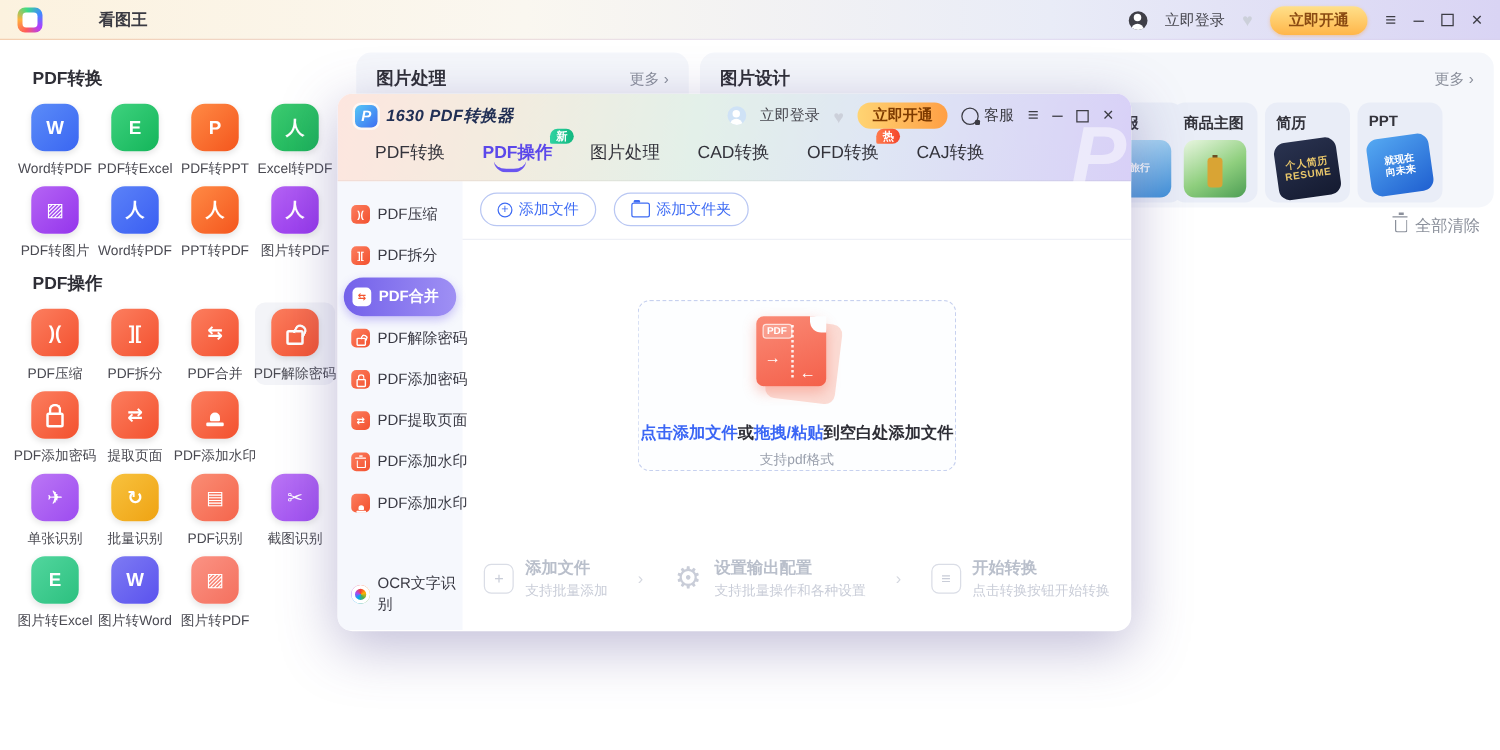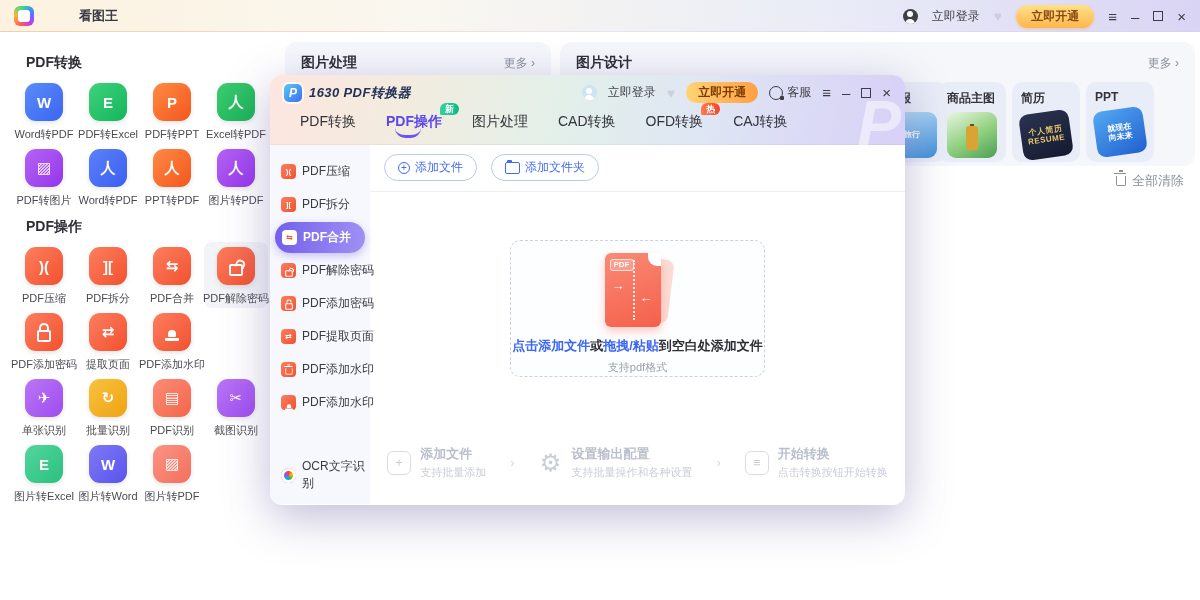--- a/index.html
+++ b/index.html
@@ -131,21 +131,21 @@
     padding:4px 13px;border-radius:14px;background:#fff;cursor:pointer;}
   .circ-plus{width:12px;height:12px;border:1px solid #3f6cf4;border-radius:50%;font-size:10px;line-height:10px;
     text-align:center;box-sizing:border-box;}
   .folder-ic{width:13px;height:10px;border:1px solid #3f6cf4;border-radius:2px;position:relative;margin-top:1px;}
   .folder-ic::before{content:"";position:absolute;left:1px;top:-3px;width:5px;height:2px;background:#3f6cf4;border-radius:1px 1px 0 0;}
 
   .dropzone{position:absolute;left:140px;top:95px;width:255px;height:137px;border:1px dashed #c7d1ef;
     border-radius:10px;background:#fdfeff;display:flex;flex-direction:column;align-items:center;box-sizing:border-box;cursor:pointer;}
   .pdf-wrap{position:relative;width:70px;height:74px;margin-top:12px;}
   .pdf-back{position:absolute;left:12px;top:4px;width:56px;height:64px;background:#fbdcd5;border-radius:8px;transform:rotate(7deg);}
-  .pdf-main{position:absolute;left:2px;top:0;width:56px;height:74px;border-radius:6px 12px 6px 6px;
+  .pdf-main{position:absolute;left:2px;top:0;width:56px;height:56px;border-radius:6px 12px 6px 6px;
     background:linear-gradient(160deg,#fa8a76,#f4604a);box-shadow:0 4px 10px rgba(244,96,74,.35);}
   .pdf-main::after{content:"";position:absolute;right:0;top:0;width:13px;height:13px;background:#fdfeff;border-radius:0 0 0 9px;}
   .pdf-tag{position:absolute;left:5px;top:6px;font-size:8px;font-weight:bold;color:#fff;padding:1px 3px;
     border:1px solid rgba(255,255,255,.7);background:rgba(255,255,255,.22);border-radius:3px;line-height:1;}
   .pdf-dots{position:absolute;left:50%;top:7px;bottom:7px;border-left:2px dotted rgba(255,255,255,.9);}
   .pdf-ar{position:absolute;color:#fff;font-weight:bold;font-size:13px;line-height:1;}
   .ar-l{left:7px;top:26px;}
   .ar-r{right:8px;top:38px;}
   .dz-main{margin-top:10px;font-size:13px;font-weight:bold;color:#2e2e36;}
   .dz-main .blue{color:#3b66f5;}

